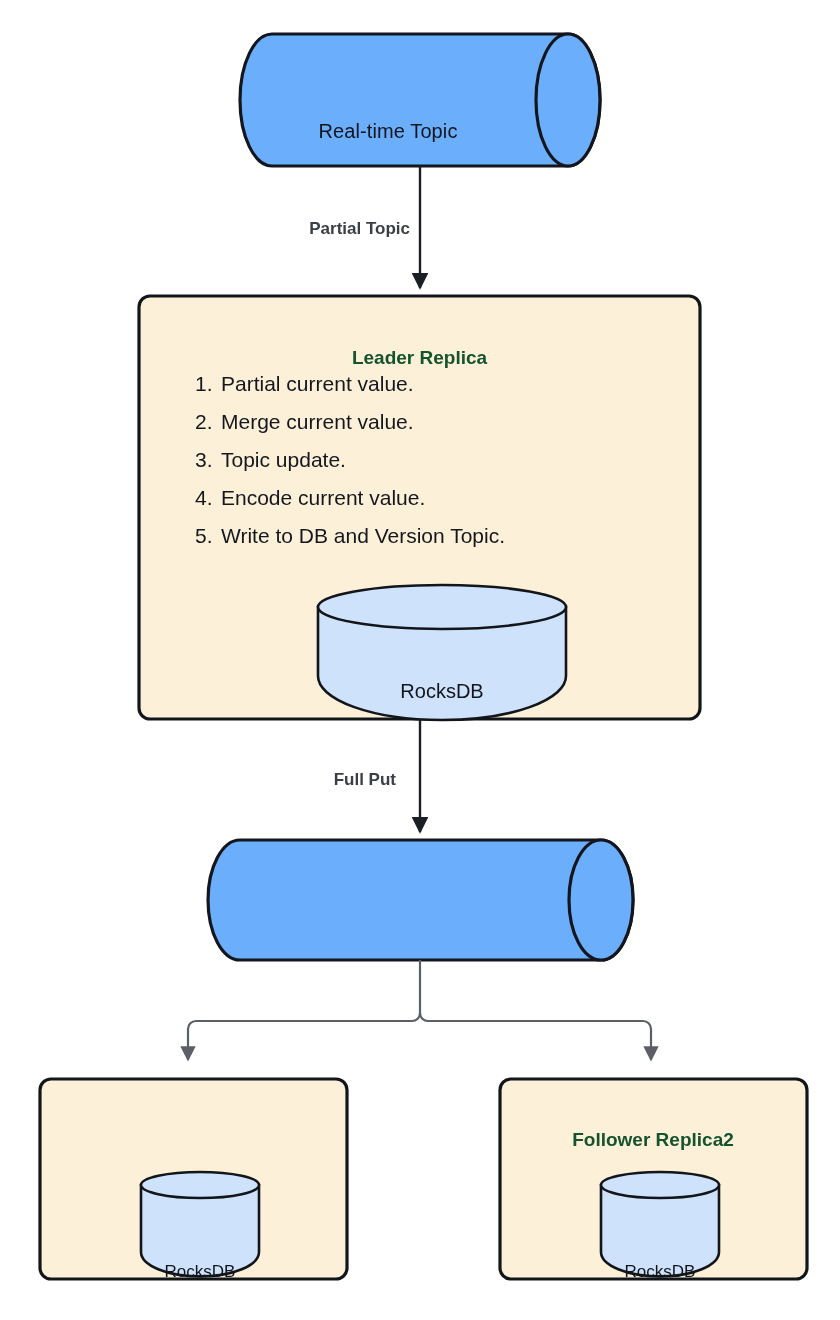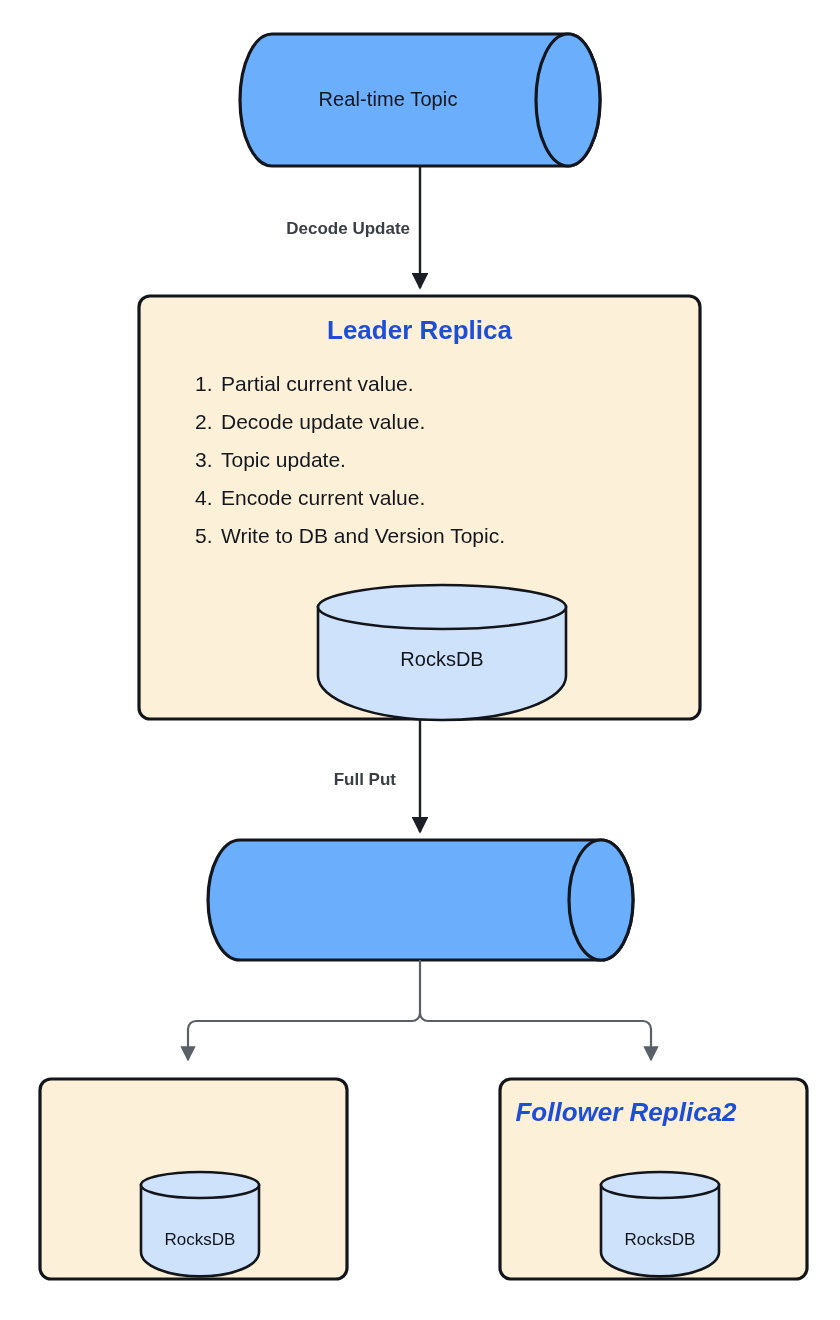--- a/index.html
+++ b/index.html
@@ -25,34 +25,35 @@
     left: 0; top: 0;
     width: 840px;
     height: 1320px;
   }
   .node-label {
     position: absolute;
     text-align: center;
     color: #12161c;
     white-space: nowrap;
     pointer-events: none;
+    margin-top: 32px;
   }
 
   
   .topic-label {
     font-size: 20px;
     font-weight: 400;
     letter-spacing: 0.1px;
   }
 
   
   .box-title {
-    font-size: 26px;
+    font-size: 19px;
     font-weight: 700;
-    color: #1d4ed8;
+    color: #14532d;
   }
 
   
   .edge-label {
     position: absolute;
     font-size: 17px;
     font-weight: 700;
     color: #3a3f46;
     white-space: nowrap;
     text-align: right;
@@ -146,32 +147,32 @@
     <rect x="500" y="1079" width="307" height="200" rx="11" ry="11" fill="#fdf0d8" stroke="#12161b" stroke-width="3.2"></rect>
 
     <g>
       <path d="M 601,1185 L 601,1252 A 29,12 0 0 0 719,1252 L 719,1185 Z" fill="#cfe2fb" stroke="#12161b" stroke-width="2.6"></path>
       <ellipse cx="660" cy="1185" rx="59" ry="13" fill="#cfe2fb" stroke="#12161b" stroke-width="2.6"></ellipse>
     </g>
   </svg>
 
   <div class="node-label topic-label" style="left:240px; top:88px; width:296px;">Real-time Topic</div>
 
-  <div class="edge-label" style="left:214px; top:219px; width:196px;">Decode Update</div>
+  <div class="edge-label" style="left:214px; top:219px; width:196px;">Partial Topic</div>
 
   <div class="node-label box-title" style="left:139px; top:315px; width:561px;">Leader Replica</div>
 
   <ol class="steps">
     <li>
       <span class="num">1.</span>
       <span class="txt">Partial current value.</span>
     </li>
     <li>
       <span class="num">2.</span>
-      <span class="txt">Decode update value.</span>
+      <span class="txt">Merge current value.</span>
     </li>
     <li>
       <span class="num">3.</span>
       <span class="txt">Topic update.</span>
     </li>
     <li>
       <span class="num">4.</span>
       <span class="txt">Encode current value.</span>
     </li>
     <li>
@@ -181,17 +182,17 @@
   </ol>
 
   <div class="node-label db-label" style="left:318px; top:648px; width:248px;">RocksDB</div>
 
   <div class="edge-label" style="left:236px; top:770px; width:160px;">Full Put</div>
 
 
 
   <div class="node-label db-label-small" style="left:141px; top:1230px; width:118px;">RocksDB</div>
 
-  <div class="node-label box-title" style="left:500px; top:1097px; width:252px;font-style:italic;">Follower Replica2</div>
+  <div class="node-label box-title" style="left:527px; top:1097px; width:252px;">Follower Replica2</div>
 
   <div class="node-label db-label-small" style="left:601px; top:1230px; width:118px;">RocksDB</div>
 
 </div>
 
 </body></html>

